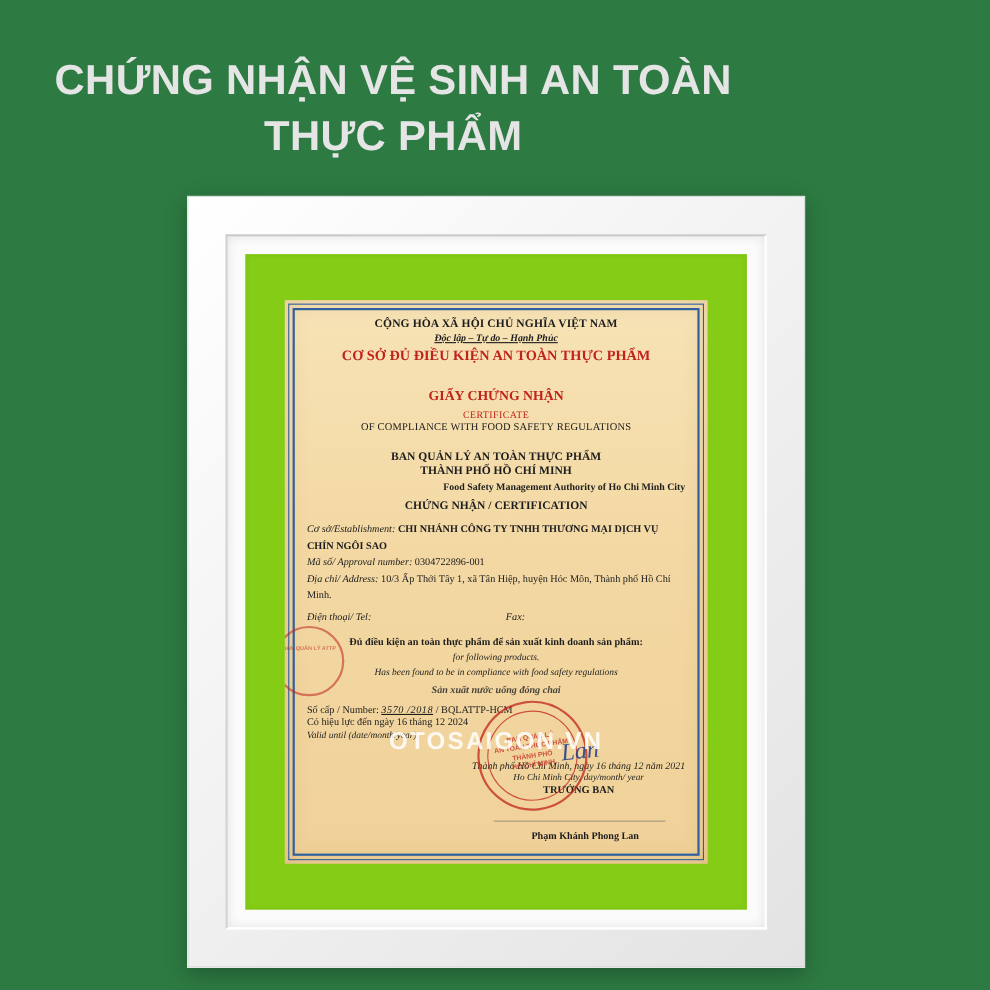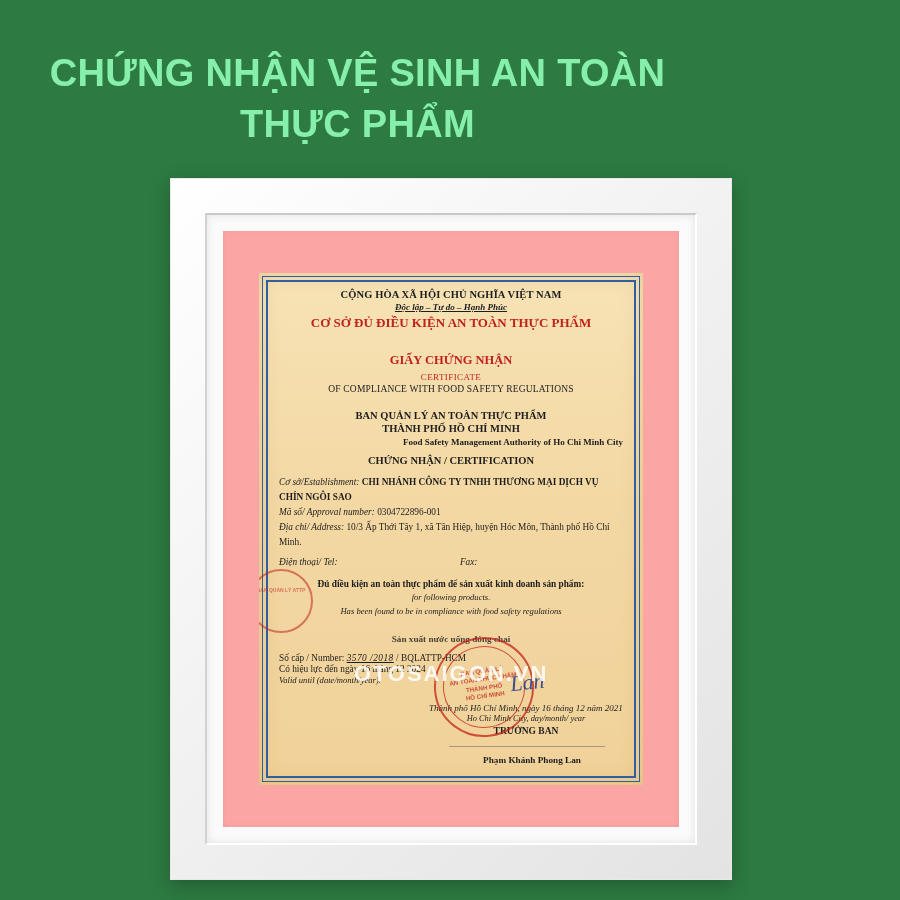--- a/index.html
+++ b/index.html
@@ -18,21 +18,21 @@
     width: 900px;
     height: 900px;
     background: #2d7a42;
   }
   .banner-title {
     position: absolute;
     top: 48px;
     left: 0;
     width: 715px;
     text-align: center;
-    color: #86efac;
+    color: #e5e5e5;
     font-size: 38px;
     font-weight: bold;
     line-height: 1.35;
     letter-spacing: 0.3px;
   }
   .banner-title .line2 { display: block; }
 
   
   .frame-outer {
     position: absolute;
@@ -56,21 +56,21 @@
     border-right: 2px solid #ffffff;
     border-bottom: 2px solid #ffffff;
     box-shadow: inset 0 0 10px rgba(0,0,0,0.10);
   }
   .mat {
     position: absolute;
     left: 16px;
     top: 16px;
     right: 16px;
     bottom: 16px;
-    background: #fca5a5;
+    background: #84cc16;
     box-shadow: inset 0 0 6px rgba(0,0,0,0.06);
   }
   .cert-window {
     position: absolute;
     left: 36px;
     top: 42px;
     right: 36px;
     bottom: 42px;
     background: #f6dfae;
     background-image:
@@ -171,23 +171,24 @@
   }
   .c-decl-en {
     text-align: center;
     font-size: 8.6px;
     font-style: italic;
     margin-top: 2px;
     line-height: 1.45;
   }
   .c-products {
     text-align: center;
-    margin-top: 16px;
+    margin-top: 4px;
     font-size: 9.2px;
     font-weight: bold;
+    font-style: italic;
     color: #2a2a2a;
     opacity: 0.85;
   }
   .c-number {
     margin-top: 9px;
     font-size: 9.3px;
   }
   .c-number .hand {
     font-style: italic;
     text-decoration: underline;

